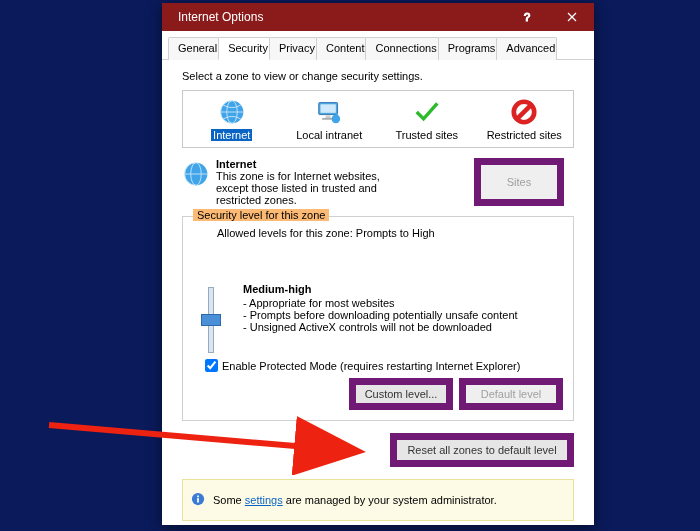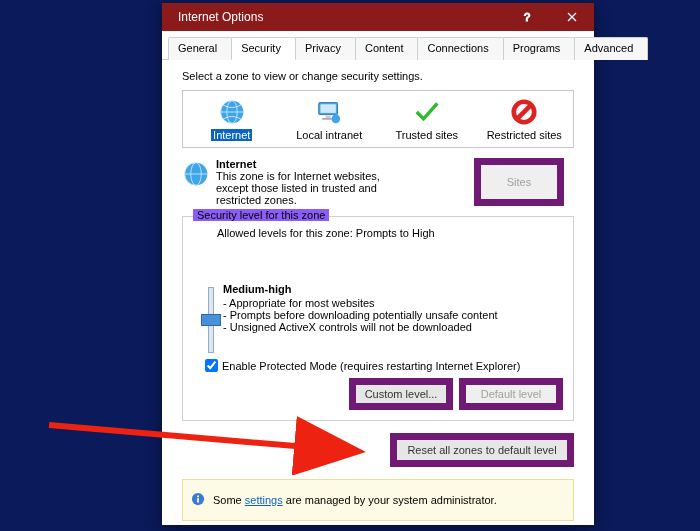--- a/index.html
+++ b/index.html
@@ -34,21 +34,21 @@
   }
   .titlebar-btn svg { width: 10px; height: 10px; stroke: #fff; stroke-width: 1.2; fill: none; }
   .tabstrip {
     display: flex;
     padding: 5px 6px 0 6px;
     background: #fff;
     border-bottom: 1px solid #d0d0d0;
     position: relative;
   }
   .tab {
-    padding: 4px 14px 5px 9px;
+    padding: 4px 1px 5px 9px;
     border: 1px solid #d0d0d0;
     border-bottom: none;
     background: #f7f7f7;
     margin-right: -1px;
     color: #000;
     position: relative;
     top: 1px;
     border-radius: 2px 2px 0 0;
     font-size: 11px;
   }
@@ -104,24 +104,24 @@
   .sites-row { display:flex; justify-content:flex-end; margin-right:10px; }
   .sites-btn { width: 90px; text-align:center; }
   .groupbox {
     border: 1px solid #d0d0d0;
     margin: 4px 6px 0 6px;
     padding: 10px 10px 10px 10px;
     position: relative;
   }
   .groupbox-title {
     position: absolute; top: -8px; left: 10px;
-    background: #8b5cf6; padding: 0 4px;
+    background: #fdba74; padding: 0 4px;
   }
   .allowed { margin: 0 0 4px 24px; }
-  .level-row { display:flex; gap: 0; margin-left: 6px; margin-top: 44px; }
+  .level-row { display:flex; gap: 20px; margin-left: 6px; margin-top: 44px; }
   .slider-col { width: 24px; display:flex; flex-direction:column; align-items:center; padding-top:4px;}
   .slider-track { width:4px; height:64px; background:#d9e7f5; border:1px solid #9ab; position:relative; }
   .slider-thumb { position:absolute; width:18px; height:10px; background:#4a90d9; border:1px solid #2d6aa8; left:-8px; top:26px; }
   .level-text .lvl { font-weight:bold; margin-bottom:2px; }
   .level-text .bullet { margin:0; }
   .pm-row { margin: 6px 0 0 12px; display:flex; align-items:center; gap:4px; }
   .pm-row input { margin:0; }
   .level-btns { display:flex; justify-content:flex-end; gap:6px; margin-top:6px; }
   .level-btns .btn { width:104px; text-align:center; padding:3px 0; }
   .reset-row { display:flex; justify-content:flex-end; margin:6px 6px 2px 6px; }

